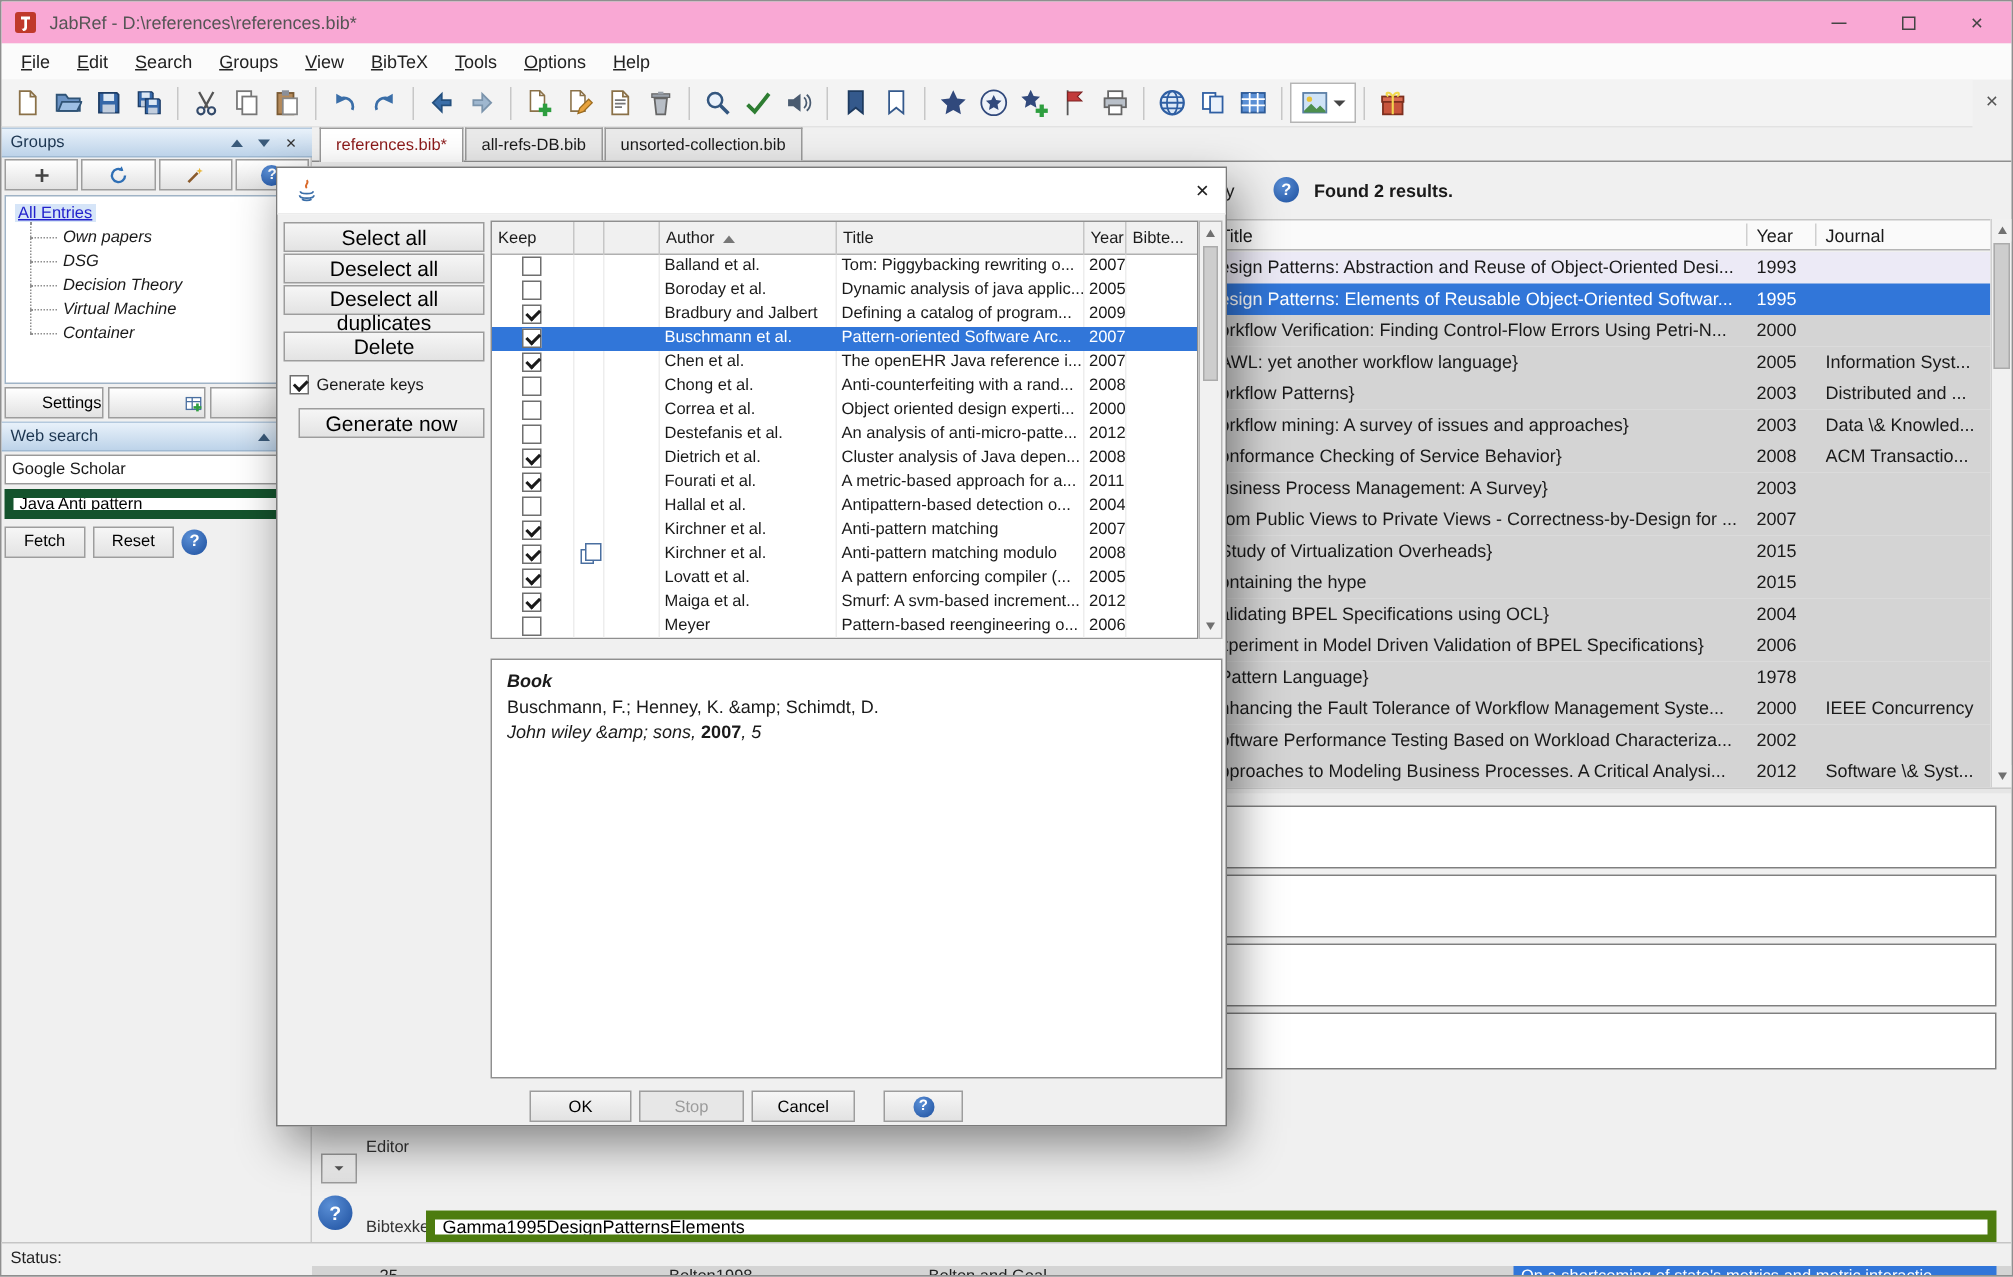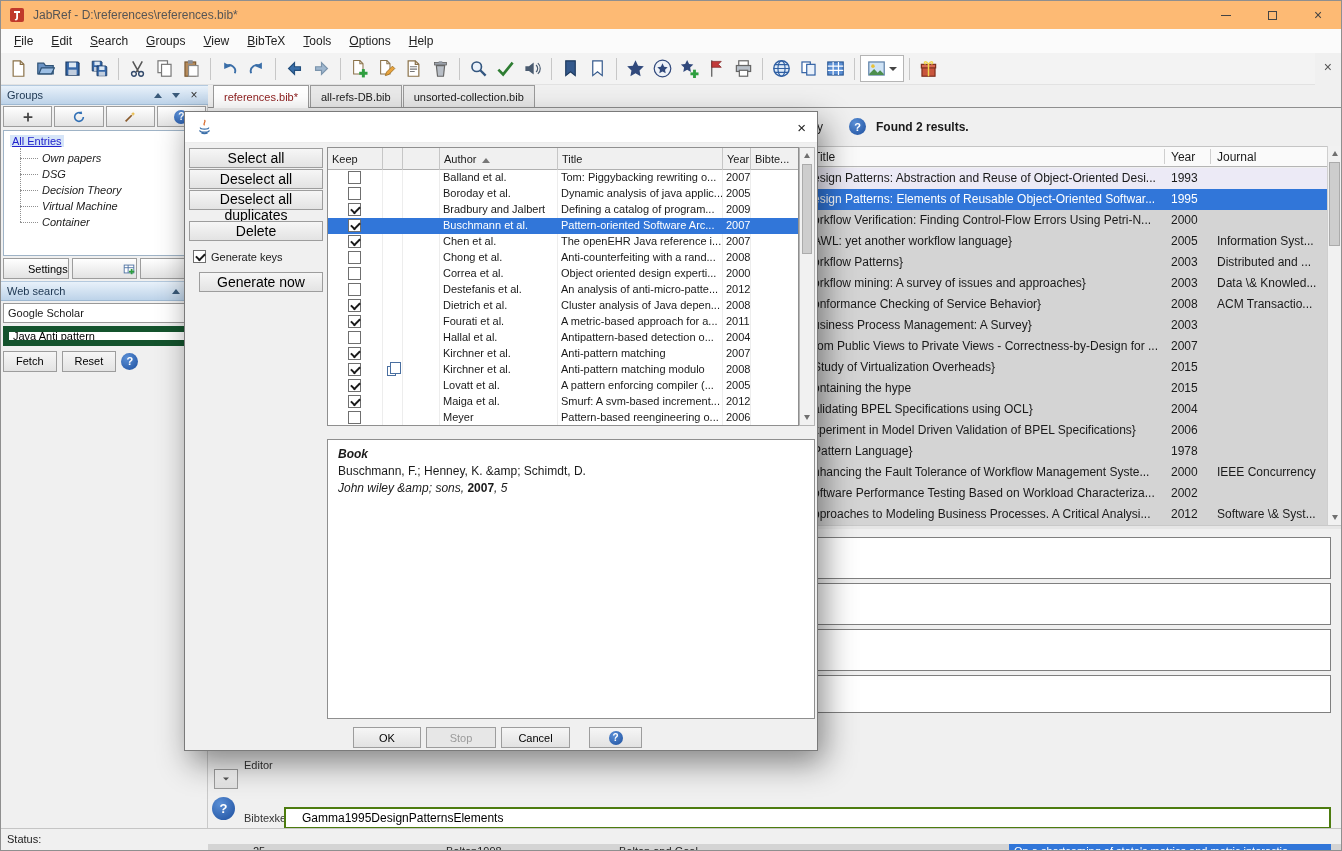--- a/index.html
+++ b/index.html
@@ -1,20 +1,20 @@
 <!DOCTYPE html>
 <html><head>
 <meta charset="utf-8">
 <style>
 *{margin:0;padding:0;box-sizing:border-box;}
 html,body{background:#8a8a8a;}
 #app{position:relative;width:1342px;height:851px;background:#f0f0f0;font-family:"Liberation Sans",sans-serif;font-size:12px;color:#1a1a1a;overflow:hidden;border:1px solid #8f8f8f;}
 
 
-.titlebar{position:absolute;top:0;left:0;right:0;height:28px;background:#fdba74;display:flex;align-items:center;padding-left:8px;gap:8px;}
+.titlebar{position:absolute;top:0;left:0;right:0;height:28px;background:#f9a8d4;display:flex;align-items:center;padding-left:8px;gap:8px;}
 .titlebar svg{width:16px;height:16px;}
 .title-text{font-size:12px;color:#555;}
 .win-controls{position:absolute;right:0;top:0;height:28px;display:flex;}
 .win-btn{width:46px;height:28px;display:flex;align-items:center;justify-content:center;color:#444;background:transparent;border:none;}
 .glyph-min{width:10px;height:1px;background:#444;}
 .glyph-max{width:9px;height:9px;border:1px solid #444;}
 .glyph-close{font-size:14px;line-height:1;}
 
 
 .menubar{position:absolute;top:28px;left:0;right:0;height:24px;background:#fbfbfb;display:flex;align-items:center;padding-left:4px;}
@@ -95,21 +95,21 @@
 
 .splitter{position:absolute;top:524px;left:207px;right:0;height:4px;background:#e6e6e6;border-top:1px solid #c9c9c9;}
 .editor{position:absolute;top:528px;left:207px;right:0;bottom:22px;background:#f0f0f0;}
 .efield{position:absolute;left:33px;right:10px;height:42px;background:#fff;border:1px solid #7f7f7f;}
 .ef1{top:8px;}.ef2{top:54px;}.ef3{top:100px;}.ef4{top:146px;height:38px;}
 .ed-collapse{position:absolute;left:6px;top:240px;width:24px;height:20px;background:linear-gradient(#ffffff,#e2e2e2);border:1px solid #9d9d9d;display:flex;align-items:center;justify-content:center;padding:0;}
 .ed-collapse svg{width:12px;height:12px;}
 .ed-help{position:absolute;left:4px;top:268px;width:23px;height:23px;font-size:13px;}
 .ed-tab{position:absolute;left:36px;top:230px;font-size:11px;color:#333;}
 .ed-bklabel{position:absolute;left:36px;top:283px;font-size:11px;color:#333;}
-.ed-bkinput{position:absolute;left:76px;top:278px;right:10px;height:22px;border:2px solid #4d7c0f;font:12px "Liberation Sans",sans-serif;padding:0 16px;background:#fff;}
+.ed-bkinput{position:absolute;left:76px;top:278px;right:10px;height:22px;border:6px solid #4d7c0f;font:12px "Liberation Sans",sans-serif;padding:0 5px;background:#fff;}
 
 
 .statusbar{position:absolute;left:0;right:0;bottom:0;height:22px;background:#f0f0f0;border-top:1px solid #c5c5c5;font-size:11px;padding:4px 0 0 6px;color:#222;}
 .sliver{position:absolute;left:207px;right:0;bottom:0;height:6px;overflow:hidden;z-index:5;}
 .sliver-row{position:relative;height:16px;background:#d4d4d4;font-size:11px;}
 .sv{position:absolute;top:1px;line-height:13px;white-space:nowrap;color:#222;}
 .sv1{left:45px;}.sv2{left:238px;}.sv3{left:411px;}
 .svsel{position:absolute;left:801px;right:10px;top:0;height:16px;background:#3176d9;color:#fff;padding:1px 0 0 5px;line-height:13px;white-space:nowrap;overflow:hidden;}
 
 

